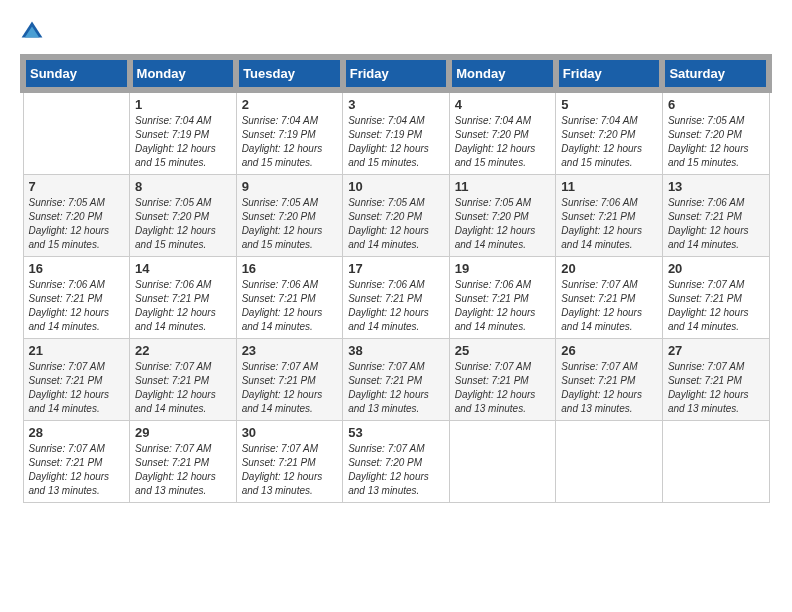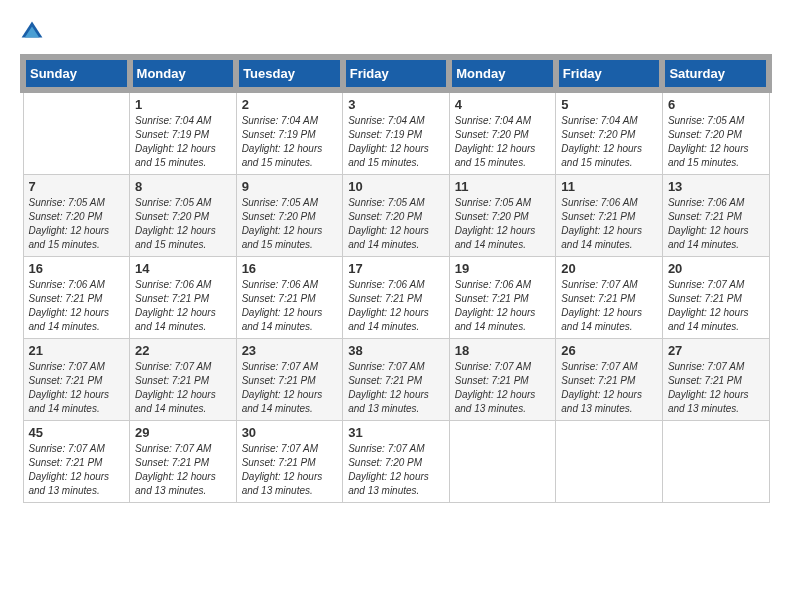--- a/index.html
+++ b/index.html
@@ -229,47 +229,47 @@
         </td>
         <td>
           <span class="day-num">23</span>
           <div class="day-info">Sunrise: 7:07 AM<br>Sunset: 7:21 PM<br>Daylight: 12 hours<br>and 14 minutes.</div>
         </td>
         <td>
           <span class="day-num">38</span>
           <div class="day-info">Sunrise: 7:07 AM<br>Sunset: 7:21 PM<br>Daylight: 12 hours<br>and 13 minutes.</div>
         </td>
         <td>
-          <span class="day-num">18</span>
+          <span class="day-num">25</span>
           <div class="day-info">Sunrise: 7:07 AM<br>Sunset: 7:21 PM<br>Daylight: 12 hours<br>and 13 minutes.</div>
         </td>
         <td>
           <span class="day-num">26</span>
           <div class="day-info">Sunrise: 7:07 AM<br>Sunset: 7:21 PM<br>Daylight: 12 hours<br>and 13 minutes.</div>
         </td>
         <td>
           <span class="day-num">27</span>
           <div class="day-info">Sunrise: 7:07 AM<br>Sunset: 7:21 PM<br>Daylight: 12 hours<br>and 13 minutes.</div>
         </td>
       </tr>
       <tr>
         <td>
-          <span class="day-num">45</span>
+          <span class="day-num">28</span>
           <div class="day-info">Sunrise: 7:07 AM<br>Sunset: 7:21 PM<br>Daylight: 12 hours<br>and 13 minutes.</div>
         </td>
         <td>
           <span class="day-num">29</span>
           <div class="day-info">Sunrise: 7:07 AM<br>Sunset: 7:21 PM<br>Daylight: 12 hours<br>and 13 minutes.</div>
         </td>
         <td>
           <span class="day-num">30</span>
           <div class="day-info">Sunrise: 7:07 AM<br>Sunset: 7:21 PM<br>Daylight: 12 hours<br>and 13 minutes.</div>
         </td>
         <td>
-          <span class="day-num">31</span>
+          <span class="day-num">53</span>
           <div class="day-info">Sunrise: 7:07 AM<br>Sunset: 7:20 PM<br>Daylight: 12 hours<br>and 13 minutes.</div>
         </td>
         <td class="empty-cell"></td>
         <td class="empty-cell"></td>
         <td class="empty-cell"></td>
       </tr>
     </tbody>
 </table>
 
 </body></html>

